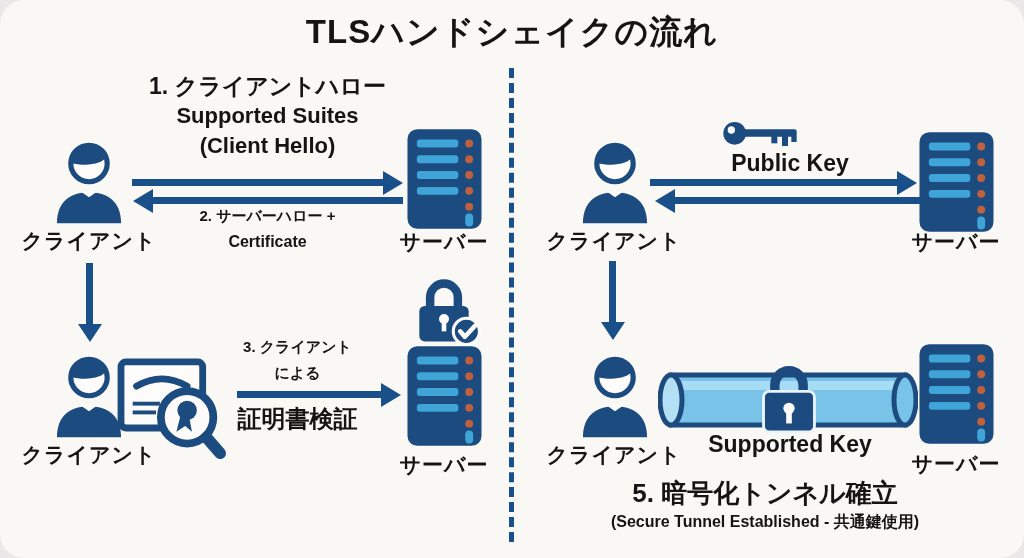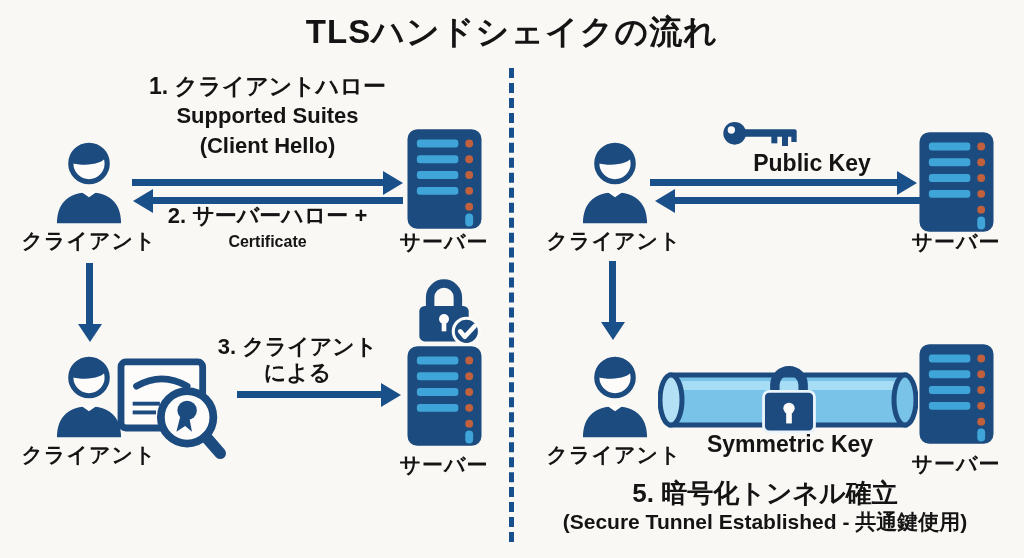--- a/index.html
+++ b/index.html
@@ -2,31 +2,32 @@
 <html><head>
 <meta charset="utf-8">
 <style>
   * { margin:0; padding:0; box-sizing:border-box; }
   html,body { background:#e8e8e8; }
   body { font-family:"Liberation Sans","DejaVu Sans",sans-serif; }
   .canvas {
     position:relative; width:1024px; height:558px;
     background:#faf8f4; overflow:hidden; margin:0 auto;
     color:#141414;
+    border-radius:24px;
   }
   .txt { position:absolute; text-align:center; font-weight:bold; color:#141414; }
   .title { font-size:33px; letter-spacing:1px; }
   .jp23 { font-size:23px; line-height:30px; }
-  .jp23t { font-size:22px; line-height:26px; }
+  .jp23t { font-size:15px; line-height:26px; }
   .jp24 { font-size:24px; line-height:28px; }
   .en22 { font-size:22px; line-height:30px; }
   .en22t { font-size:16px; line-height:26px; }
   .en23 { font-size:23px; }
   .big26 { font-size:26px; line-height:30px; }
-  .sub21 { font-size:21px; line-height:27px; }
+  .sub21 { font-size:16px; line-height:27px; }
   .label { font-size:21px; letter-spacing:1px; }
   .divider { position:absolute; width:0; border-left:5px dashed #17508c; }
   .harrow { position:absolute; height:7px; background:#1a5089; }
   .harrow.right::after {
     content:""; position:absolute; right:-19px; top:-8.5px;
     border-left:20px solid #1a5089;
     border-top:12px solid transparent; border-bottom:12px solid transparent;
   }
   .harrow.left::before {
     content:""; position:absolute; left:-19px; top:-8.5px;
@@ -126,20 +127,21 @@
       <path d="M66 61 l-4 16 l9 -6 l7 6 l-3 -16z" fill="#1c4b7f"></path>
       <line x1="93" y1="83" x2="107" y2="99" stroke="#1c4b7f" stroke-width="12" stroke-linecap="round"></line>
     </svg>
   </span>
 
   <div class="txt" style="left:200px;top:334px;width:195px">
     <div class="jp23t">3. クライアント</div>
     <div class="jp23t">による</div>
   </div>
   <div class="harrow right" style="left:237px;top:391px;width:145px"></div>
+  <div class="txt jp24" style="left:200px;top:405px;width:195px">証明書検証</div>
 
   <span class="icon" style="left:406px;top:344px;width:77px;height:104px">
     <svg viewBox="0 0 78 104">
       <rect x="1.5" y="1.5" width="75" height="101" rx="10" fill="#1c4b7f"></rect>
       <rect x="11" y="12" width="42" height="8" rx="3" fill="#3fa5d8"></rect>
       <rect x="11" y="28" width="42" height="8" rx="3" fill="#3fa5d8"></rect>
       <rect x="11" y="44" width="42" height="8" rx="3" fill="#3fa5d8"></rect>
       <rect x="11" y="60" width="42" height="8" rx="3" fill="#3fa5d8"></rect>
       <circle cx="64" cy="16" r="4" fill="#c0603d"></circle>
       <circle cx="64" cy="32" r="4" fill="#c0603d"></circle>
@@ -155,21 +157,21 @@
     <svg viewBox="0 0 120 52">
       <circle cx="19" cy="25" r="17" fill="#1c4b7f"></circle>
       <circle cx="14" cy="20" r="5.5" fill="#fdfcfa"></circle>
       <rect x="32" y="19" width="80" height="11" rx="3" fill="#1c4b7f"></rect>
       <rect x="74" y="28" width="9" height="12" fill="#1c4b7f"></rect>
       <rect x="90" y="28" width="9" height="16" fill="#1c4b7f"></rect>
       <rect x="104" y="28" width="8" height="10" fill="#1c4b7f"></rect>
     </svg>
   </span>
 
-  <div class="txt en23" style="left:677px;top:150px;width:270px">Public Key</div>
+  <div class="txt en23" style="left:655px;top:150px;width:270px">Public Key</div>
 
   <span class="icon" style="left:576px;top:136px;width:78px;height:88px">
     <svg viewBox="0 0 90 100">
       <circle cx="45" cy="31" r="21" fill="#fdfcfa" stroke="#1c4b7f" stroke-width="6"></circle>
       <path d="M24 30 a21 21 0 0 1 41 -7 c-4 9 -25 12 -41 7z" fill="#1c4b7f"></path>
       <path d="M8 100 c0 -26 16 -36 37 -36 c21 0 37 10 37 36z" fill="#1c4b7f"></path>
       <path d="M45 70 l-10 -7 h20z" fill="#fdfcfa"></path>
     </svg>
   </span>
   <div class="txt label" style="left:540px;top:227px;width:148px">クライアント</div>
@@ -217,21 +219,21 @@
     </svg>
   </span>
   <span class="icon" style="left:756px;top:360px;width:66px;height:76px">
     <svg viewBox="0 0 70 78">
       <path d="M20 34 v-9 a15 15 0 0 1 30 0 v9" fill="none" stroke="#1d4b7f" stroke-width="10"></path>
       <rect x="8" y="32" width="54" height="43" rx="6" fill="#1d4b7f" stroke="#eaf5fb" stroke-width="3"></rect>
       <circle cx="35" cy="50" r="6" fill="#fdfcfa"></circle>
       <rect x="32" y="53" width="6" height="13" fill="#fdfcfa"></rect>
     </svg>
   </span>
-  <div class="txt en23" style="left:655px;top:431px;width:270px">Symmetric Key</div>
+  <div class="txt en23" style="left:655px;top:431px;width:270px">Supported Key</div>
 
   <span class="icon" style="left:918px;top:342px;width:77px;height:104px">
     <svg viewBox="0 0 78 104">
       <rect x="1.5" y="1.5" width="75" height="101" rx="10" fill="#1c4b7f"></rect>
       <rect x="11" y="12" width="42" height="8" rx="3" fill="#3fa5d8"></rect>
       <rect x="11" y="28" width="42" height="8" rx="3" fill="#3fa5d8"></rect>
       <rect x="11" y="44" width="42" height="8" rx="3" fill="#3fa5d8"></rect>
       <rect x="11" y="60" width="42" height="8" rx="3" fill="#3fa5d8"></rect>
       <circle cx="64" cy="16" r="4" fill="#c0603d"></circle>
       <circle cx="64" cy="32" r="4" fill="#c0603d"></circle>

